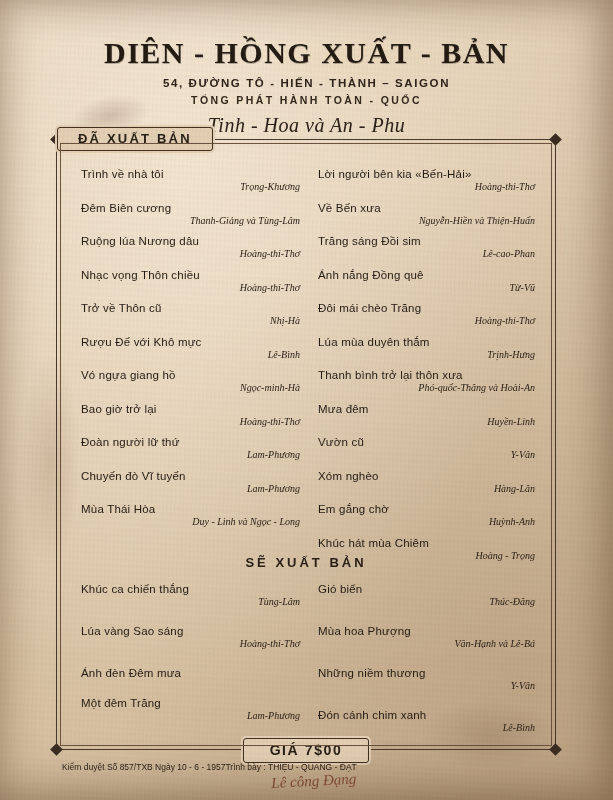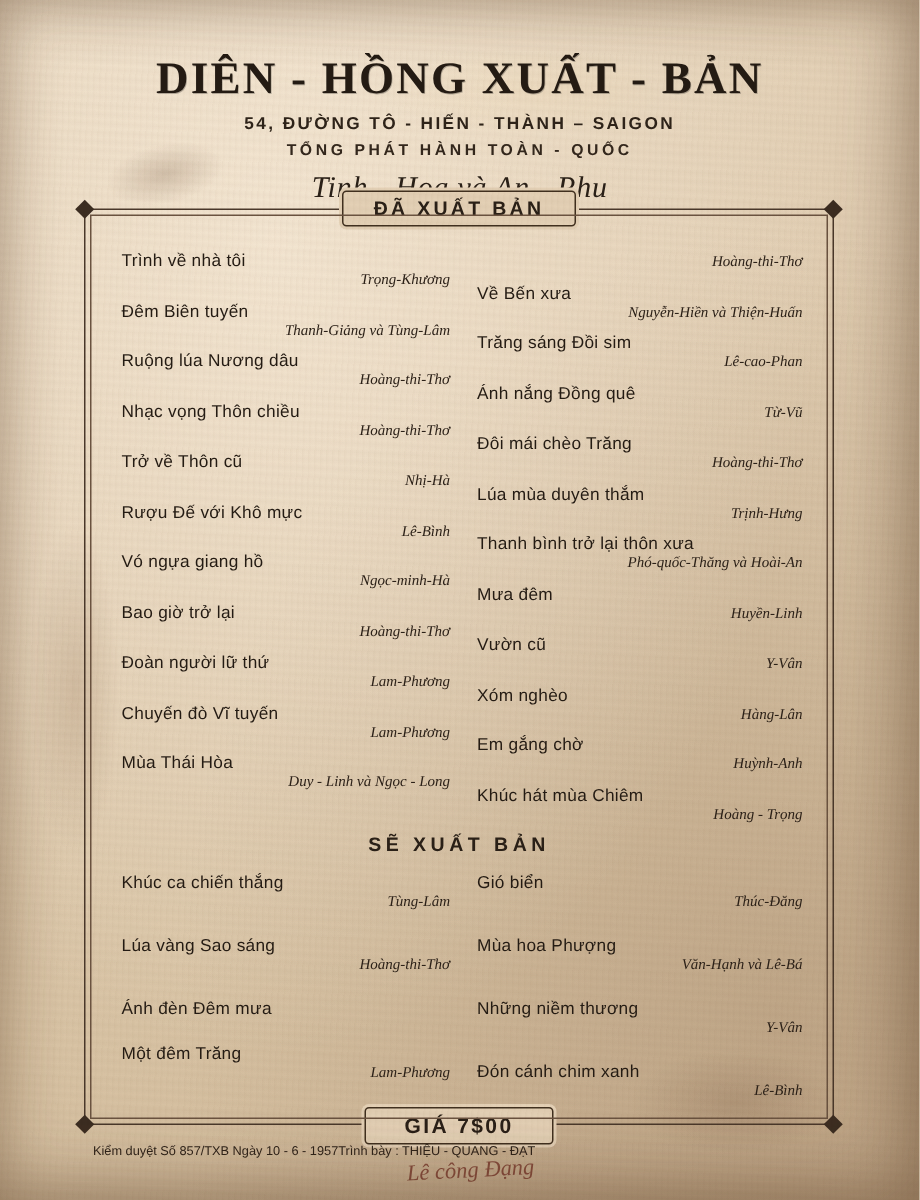--- a/index.html
+++ b/index.html
@@ -123,21 +123,21 @@
   .corner.tr { right: -5px; top: -5px; }
   .corner.bl { left: -5px; bottom: -5px; }
   .corner.br { right: -5px; bottom: -5px; }
 
   
   .banner-wrap {
     position: absolute;
     left: 0; right: 0;
     top: -13px;
     display: flex;
-    justify-content: center;
+    justify-content: flex-start;
   }
   .banner {
     background: #e3d0b5;
     border: 1.4px solid #41301f;
     border-radius: 3px;
     padding: 3px 20px 4px 20px;
     font-size: 13px;
     font-weight: bold;
     letter-spacing: 2.2px;
     color: #2a2017;
@@ -276,21 +276,21 @@
 
       <div class="list-area">
         <div class="cols">
           <div class="col left">
 
             <div class="entry">
               <div class="title">Trình về nhà tôi</div>
               <div class="author">Trọng-Khương</div>
             </div>
             <div class="entry">
-              <div class="title">Đêm Biên tuyến</div>
+              <div class="title">Đêm Biên cương</div>
               <div class="author">Thanh-Giảng và Tùng-Lâm</div>
             </div>
             <div class="entry">
               <div class="title">Ruộng lúa Nương dâu</div>
               <div class="author">Hoàng-thi-Thơ</div>
             </div>
             <div class="entry">
               <div class="title">Nhạc vọng Thôn chiều</div>
               <div class="author">Hoàng-thi-Thơ</div>
             </div>
@@ -320,20 +320,21 @@
             </div>
             <div class="entry">
               <div class="title">Mùa Thái Hòa</div>
               <div class="author">Duy - Linh và Ngọc - Long</div>
             </div>
 
           </div>
           <div class="col right">
 
             <div class="entry">
+              <div class="title">Lời người bên kia «Bến-Hải»</div>
               <div class="author">Hoàng-thi-Thơ</div>
             </div>
             <div class="entry">
               <div class="title">Về Bến xưa</div>
               <div class="author">Nguyễn-Hiền và Thiện-Huấn</div>
             </div>
             <div class="entry">
               <div class="title">Trăng sáng Đồi sim</div>
               <div class="author">Lê-cao-Phan</div>
             </div>

